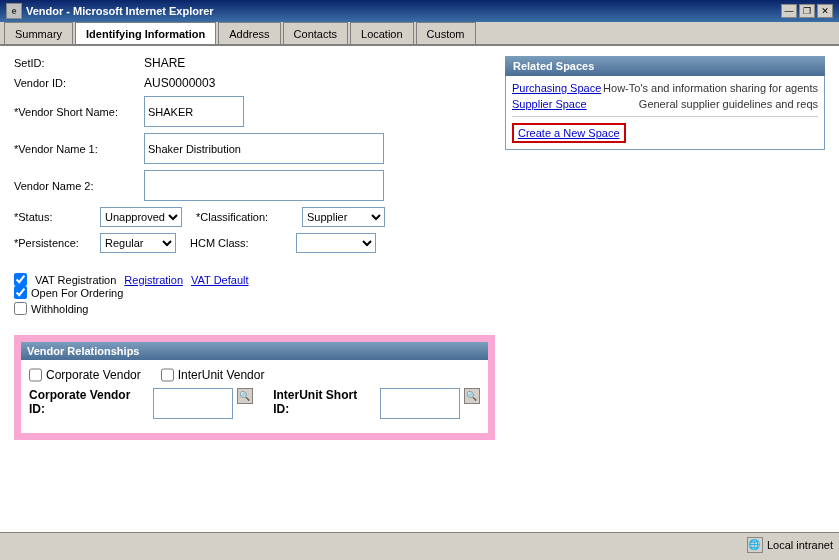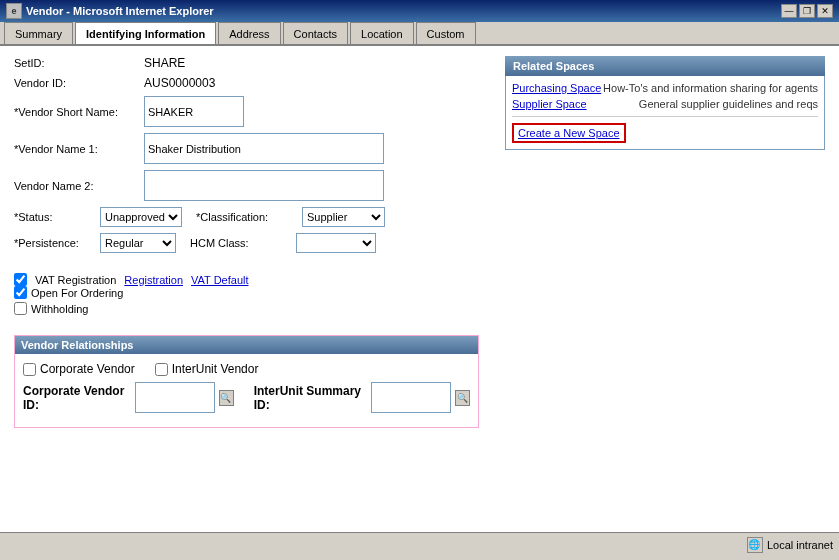--- a/index.html
+++ b/index.html
@@ -84,21 +84,21 @@
     select {
       border: 1px solid #7b9ebd;
       height: 20px;
       font-size: 11px;
       background: white;
     }
 
     
     .main-layout {
       display: flex;
-      gap: 26px;
+      gap: 10px;
     }
     .left-panel { flex: 1; }
     .right-panel { width: 320px; }
 
     .related-spaces-header {
       background: linear-gradient(to bottom, #7b9ebd, #4a6d96);
       color: white;
       padding: 4px 8px;
       font-size: 11px;
       font-weight: bold;
@@ -137,21 +137,21 @@
     
     .checkbox-section { margin: 20px 0; }
     .checkbox-row { display: flex; align-items: center; margin-bottom: 3px; font-size: 11px; }
     .checkbox-row input[type="checkbox"] { margin-right: 4px; }
 
     
     .vat-row { display: flex; align-items: center; gap: 8px; font-size: 11px; }
 
     
     .vendor-rel-container {
-      border: 1px solid #f9a8d4;
+      border: 7px solid #f9a8d4;
       margin-top: 10px;
     }
     .vendor-rel-header {
       background: linear-gradient(to bottom, #7b9ebd, #4a6d96);
       color: white;
       padding: 3px 6px;
       font-size: 11px;
       font-weight: bold;
     }
     .vendor-rel-body {
@@ -159,21 +159,20 @@
       background: white;
     }
     .vendor-rel-row {
       display: flex;
       align-items: center;
       margin-bottom: 6px;
       gap: 20px;
     }
     .vendor-rel-field {
       display: flex;
-      align-items: center;
       gap: 4px;
     }
     .search-icon {
       width: 16px; height: 16px;
       background: #d4d0c8;
       border: 1px solid #808080;
       display: flex; align-items: center; justify-content: center;
       cursor: pointer; font-size: 9px;
     }
 
@@ -334,21 +333,21 @@
             </div>
           </div>
 
           <div class="vendor-rel-row">
             <div class="vendor-rel-field">
               <span style="font-weight:bold;">Corporate Vendor ID:</span>
               <input type="text" style="width: 80px;">
               <div class="search-icon">🔍</div>
             </div>
             <div class="vendor-rel-field">
-              <span style="font-weight:bold;">InterUnit Summary ID:</span>
+              <span style="font-weight:bold;">InterUnit Short ID:</span>
               <input type="text" style="width: 80px;">
               <div class="search-icon">🔍</div>
             </div>
           </div>
         </div>
       </div>
 
     </div>
 
     <div class="right-panel">

